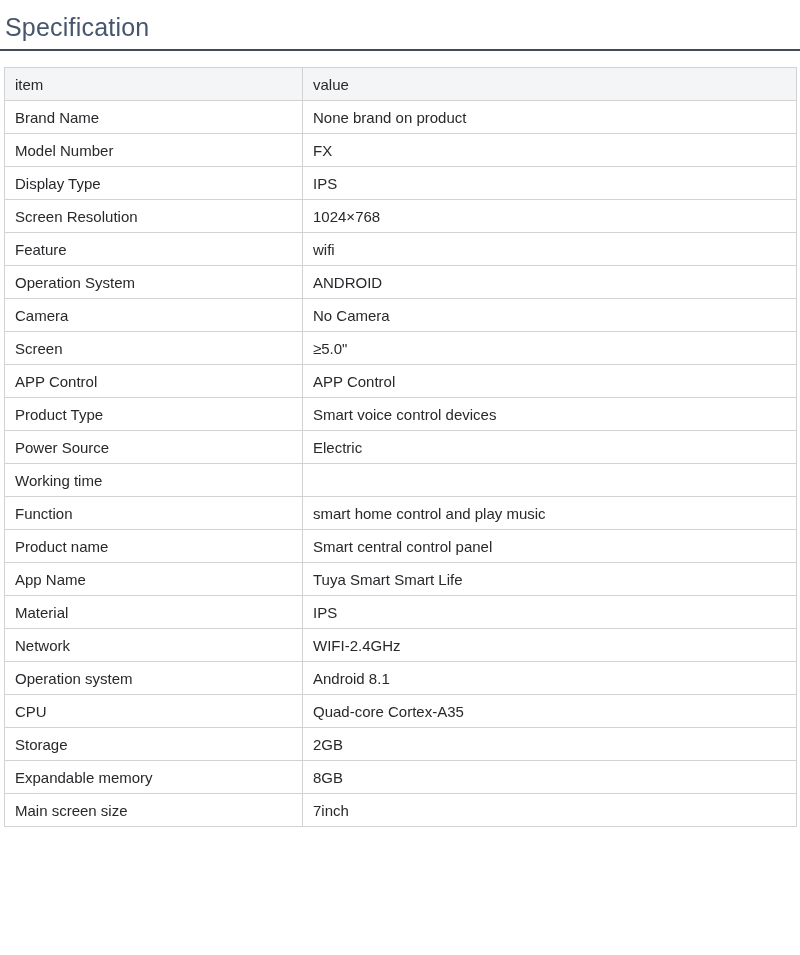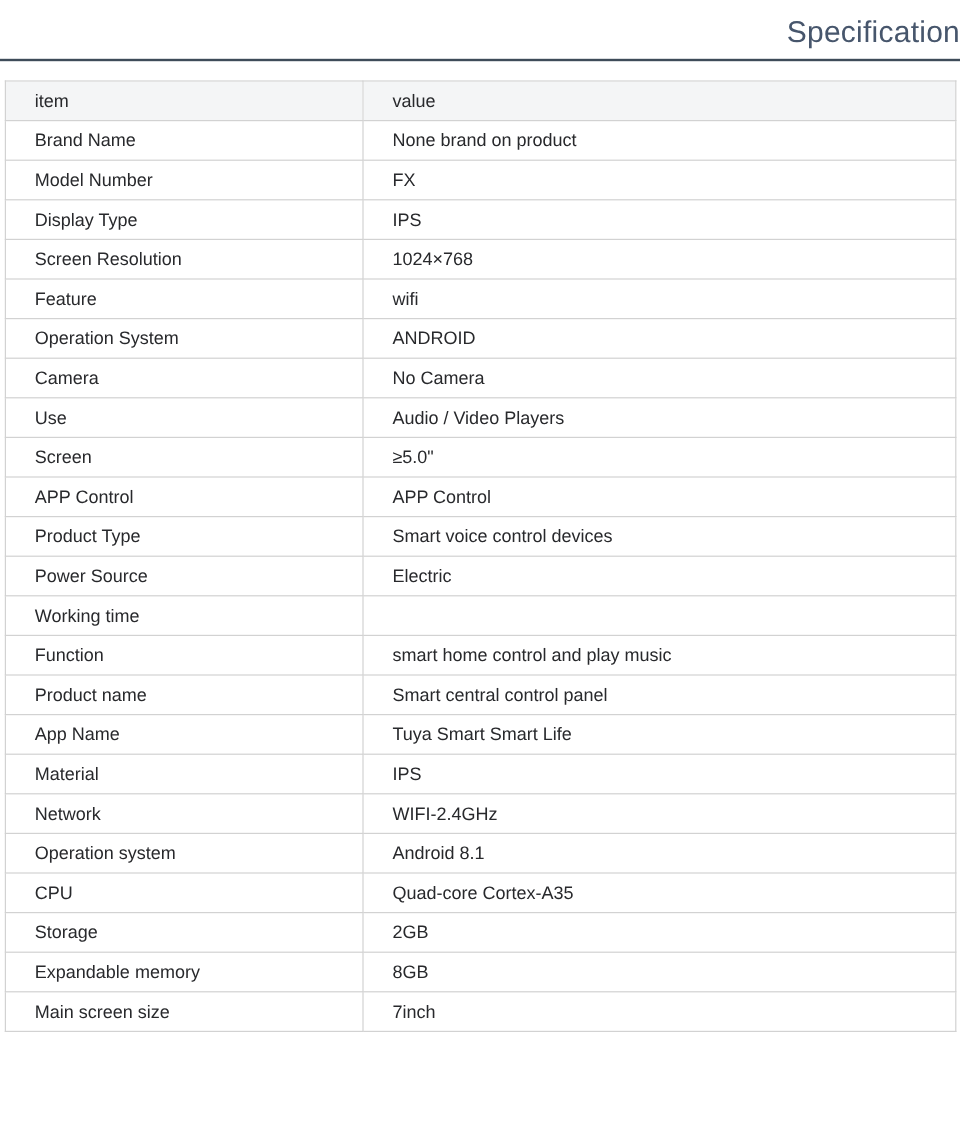--- a/index.html
+++ b/index.html
@@ -18,40 +18,39 @@
     color:var(--text);
     overflow:hidden;
   }
   .page-title{
     font-size:25px;
     font-weight:400;
     color:var(--accent);
     margin:13px 0 0 5px;
     line-height:29px;
     letter-spacing:0.2px;
-    text-align:right;
   }
   .title-rule{
     height:2px;
     background:var(--rule);
     margin-top:7px;
     width:100%;
   }
   table.spec-table{
     border-collapse:collapse;
     width:793px;
     margin:16px 3px 0 4px;
     font-size:15px;
     table-layout:fixed;
   }
   .spec-table th,
   .spec-table td{
     border:1px solid var(--border);
     height:33px;
-    padding:0 8px 0 24px;
+    padding:0 8px 0 10px;
     text-align:left;
     vertical-align:middle;
     font-weight:400;
     color:var(--text);
     white-space:nowrap;
     overflow:hidden;
   }
   .spec-table th{
     background:var(--header-bg);
   }
@@ -95,24 +94,20 @@
           <td>Feature</td>
           <td>wifi</td>
         </tr>
         <tr>
           <td>Operation System</td>
           <td>ANDROID</td>
         </tr>
         <tr>
           <td>Camera</td>
           <td>No Camera</td>
-        </tr>
-        <tr>
-          <td>Use</td>
-          <td>Audio / Video Players</td>
         </tr>
         <tr>
           <td>Screen</td>
           <td>≥5.0"</td>
         </tr>
         <tr>
           <td>APP Control</td>
           <td>APP Control</td>
         </tr>
         <tr>

